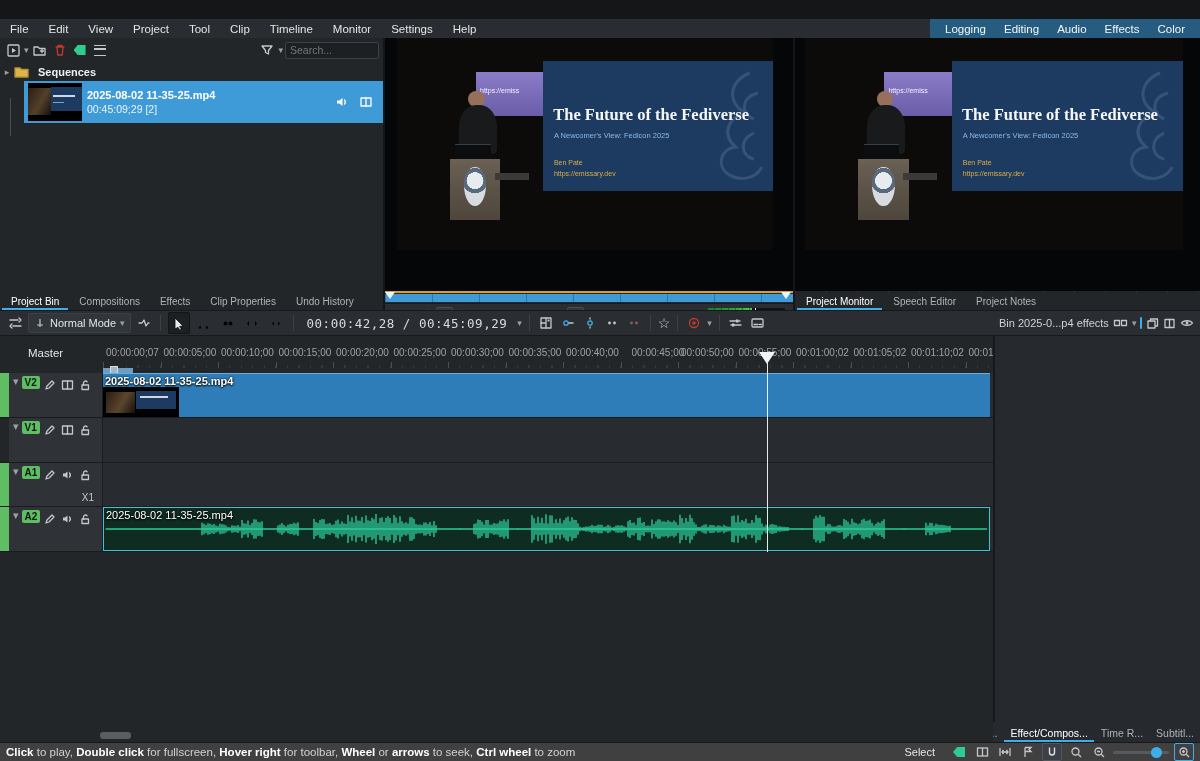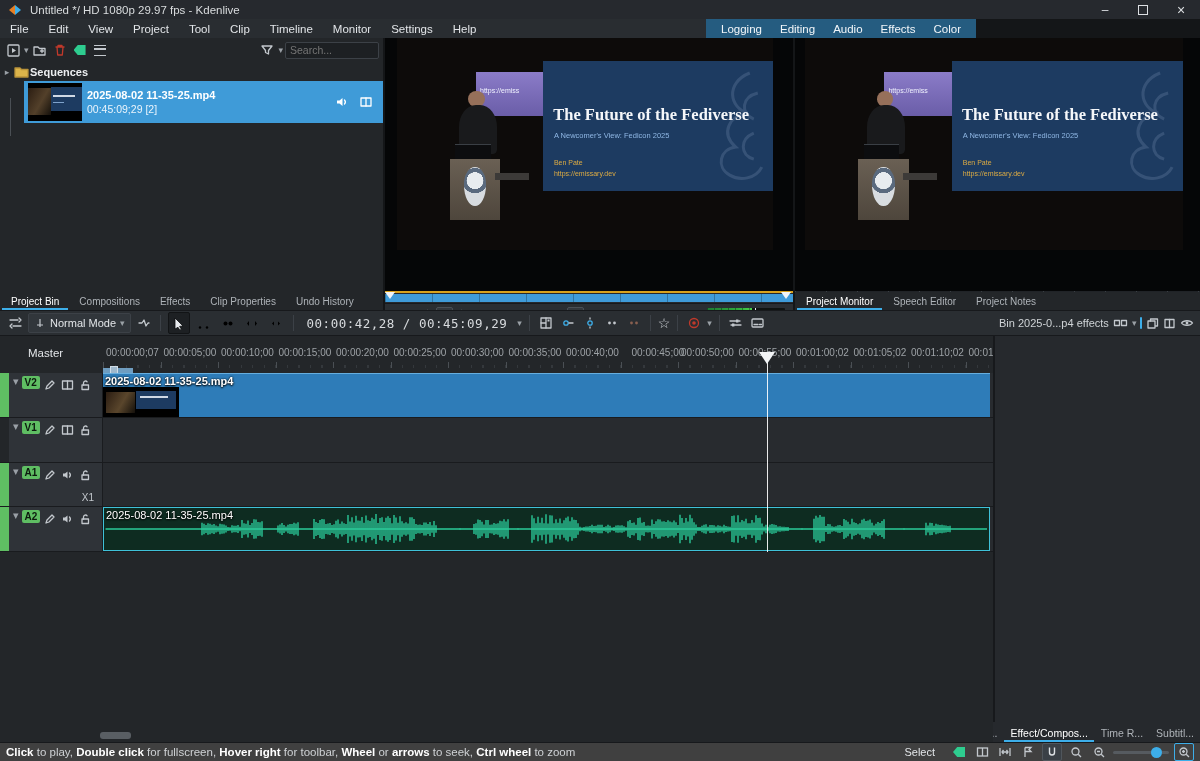--- a/index.html
+++ b/index.html
@@ -11,21 +11,21 @@
 
   
   .titlebar{left:0;top:0;width:1200px;height:19px;background:#26292e;display:flex;align-items:center;}
   .titlebar .title{margin-left:8px;color:#d9dcde;font-size:11.5px;}
   .appicon{margin-left:8px;width:14px;height:12px;display:inline-block;}
   .winbtns{margin-left:auto;display:flex;height:19px;}
   .winbtn{width:38px;height:19px;display:flex;align-items:center;justify-content:center;color:#dcdfe2;font-size:12px;}
   .maxbox{width:8px;height:8px;border:1px solid #dcdfe2;}
 
   
-  .menubar{left:0;top:19px;width:976px;height:19px;background:#292d31;display:flex;align-items:center;}
+  .menubar{left:0;top:19px;width:1200px;height:19px;background:#292d31;display:flex;align-items:center;}
   .menu-item{padding:2px 10px;color:#e2e5e8;font-size:11.5px;}
   .workspaces{margin-left:auto;height:19px;background:#255c80;display:flex;align-items:center;padding:0 6px;}
   .ws-item{padding:2px 9px;color:#f2f6f9;font-size:11.5px;}
 
   
   .i{display:inline-flex;align-items:center;justify-content:center;width:18px;height:18px;}
   .i svg{stroke:#c3c8cd;fill:none;stroke-width:1.3;stroke-linecap:round;stroke-linejoin:round;}
   .glyph{color:#cfd3d7;font-size:11px;line-height:1;}
   .hamb{width:12px;height:9px;border-top:1.6px solid #c3c8cd;border-bottom:1.6px solid #c3c8cd;position:relative;}
   .hamb::after{content:"";position:absolute;left:0;right:0;top:2.6px;height:1.6px;background:#c3c8cd;}
@@ -34,21 +34,21 @@
   .binpanel{left:0;top:38px;width:383px;height:254px;background:#232629;}
   .bintools{display:flex;align-items:center;height:24px;padding:0 4px;gap:2px;}
   .bintools .sep{flex:1;}
   .search{width:84px;height:15px;background:#1d2023;border:1px solid #3c4147;border-radius:2px;
           color:#9aa0a6;font-size:10.5px;padding:0 4px;font-family:"Liberation Sans",sans-serif;}
   .binheader{height:16px;background:#2a2e32;border-top:1px solid #17191c;border-bottom:1px solid #17191c;
              display:flex;align-items:center;padding:0 8px;color:#cfd3d6;}
   .binheader .chev{margin-left:auto;color:#9aa0a6;font-size:9px;}
   .treerow{display:flex;align-items:center;height:14px;margin-top:3px;}
   .expander{width:14px;text-align:center;color:#9aa0a6;font-size:9px;}
-  .foldername{color:#eceef0;font-weight:bold;margin-left:1px;}
+  .foldername{color:#eceef0;font-weight:bold;margin-left:9px;}
   .binclip{position:relative;margin-left:24px;margin-top:2px;width:359px;height:42px;background:#3f9bd8;display:flex;align-items:center;}
   .thumb{width:54px;height:38px;background:#000;margin-left:4px;position:relative;overflow:hidden;flex:none;}
   .thumb .stage{position:absolute;left:0;top:14%;width:42%;height:70%;background:linear-gradient(120deg,#2b1d12,#53402a 55%,#14100b);}
   .thumb .slide{position:absolute;left:42%;top:10%;width:58%;height:64%;background:#1d3b61;}
   .thumb .slide i{position:absolute;left:8%;top:34%;width:70%;height:2px;background:#cfd8e4;}
   .thumb .slide b{position:absolute;left:8%;top:62%;width:34%;height:1px;background:#7fa3cc;}
   .binclip .meta{margin-left:5px;min-width:0;}
   .binclip .nm{color:#fff;font-weight:bold;font-size:11px;}
   .binclip .dur{color:#eaf4fc;font-size:10.5px;margin-top:2px;}
   .binclip .flags{margin-left:auto;margin-right:8px;display:flex;gap:6px;}
@@ -163,36 +163,20 @@
   .sbicon.focus{border:1px solid #3daee9;}
   .zslider{width:56px;height:3px;background:#565b60;border-radius:2px;position:relative;}
   .zhandle{position:absolute;left:38px;top:-4px;width:11px;height:11px;border-radius:50%;background:#3daee9;}
   .tagshape{width:12px;height:10px;background:#2ecc8f;clip-path:polygon(0 50%,35% 0,100% 0,100% 100%,35% 100%);}
 </style>
 </head>
 <body>
 
 <div id="app">
 
-  <div class="abs titlebar">
-    <span class="appicon">
-      <svg width="14" height="12" viewBox="0 0 14 12">
-          <polygon points="1,6 7,1 7,11" fill="#e67e22"></polygon>
-          <polygon points="13,6 7,1 7,11" fill="#3daee9"></polygon>
-        </svg>
-    </span>
-    <span class="title">Untitled */ HD 1080p 29.97 fps - Kdenlive</span>
-    <div class="winbtns">
-      <span class="winbtn">–</span>
-      <span class="winbtn">
-          <span class="maxbox"></span>
-        </span>
-      <span class="winbtn" style="font-size:14px;">×</span>
-    </div>
-  </div>
 
   <div class="abs menubar">
     <div class="menus" style="display:flex;">
 
     <span class="menu-item">File</span>
         <span class="menu-item">Edit</span>
         <span class="menu-item">View</span>
         <span class="menu-item">Project</span>
         <span class="menu-item">Tool</span>
         <span class="menu-item">Clip</span>

